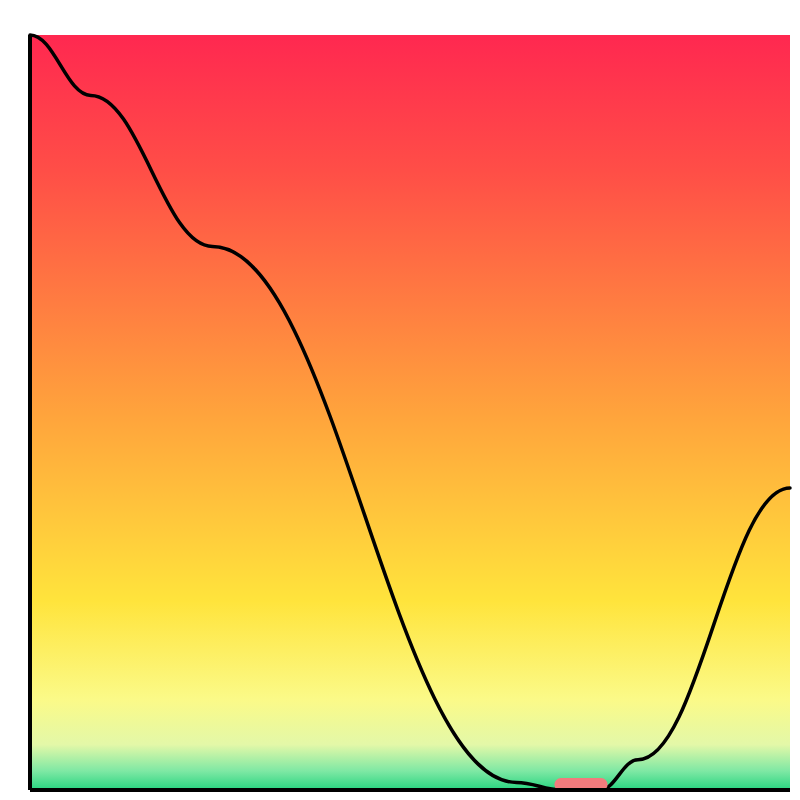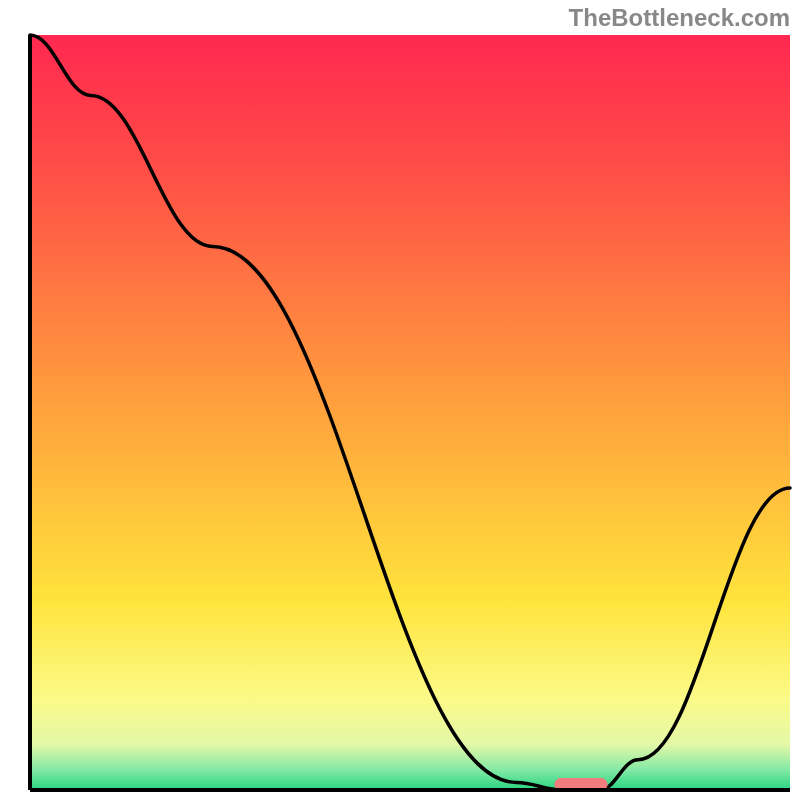--- a/index.html
+++ b/index.html
@@ -28,21 +28,20 @@
   svg.chart {
     position: absolute;
     top: 0;
     left: 0;
   }
 </style>
 </head>
 <body>
 
 <div class="chart-container">
-  <div class="watermark">TheBottleneck.com</div>
   <svg class="chart" width="800" height="800" viewBox="0 0 800 800">
       <defs>
         <linearGradient id="bg-grad" x1="0" y1="0" x2="0" y2="1">
           <stop offset="0%" stop-color="#FF2850"></stop>
           <stop offset="18%" stop-color="#FF4E47"></stop>
           <stop offset="50%" stop-color="#FFA33C"></stop>
           <stop offset="75%" stop-color="#FFE43C"></stop>
           <stop offset="88%" stop-color="#FBFA88"></stop>
           <stop offset="94%" stop-color="#E3F8A8"></stop>
           <stop offset="97.5%" stop-color="#7EE8A4"></stop>

